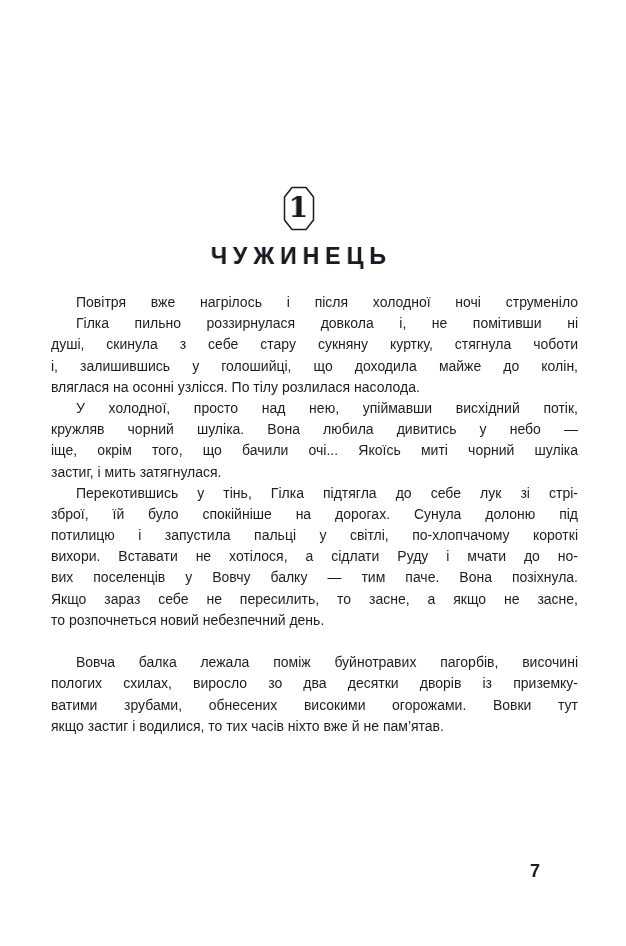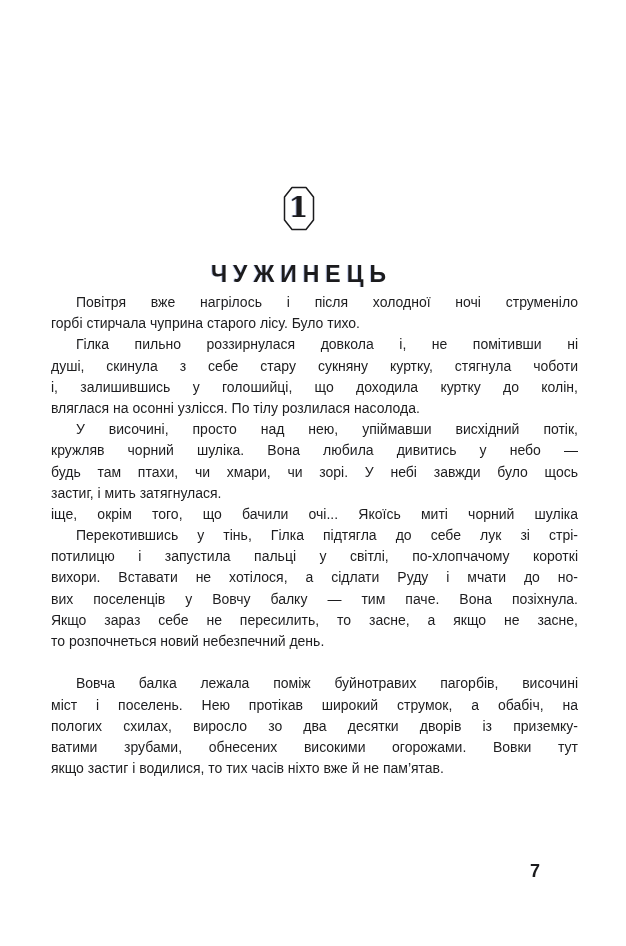--- a/index.html
+++ b/index.html
@@ -33,21 +33,21 @@
     display: flex;
     align-items: center;
     justify-content: center;
     font-family: "DejaVu Serif", serif;
     font-weight: bold;
     font-size: 28px;
     color: #1b1b1d;
     text-shadow: -1px 0 0 rgba(70, 100, 200, 0.35);
   }
   .chapter-title {
-    margin-top: 26px;
+    margin-top: 8px;
     font-family: "Liberation Sans", sans-serif;
     font-weight: bold;
     font-size: 23px;
     letter-spacing: 6px;
     padding-left: 6px; 
     color: #1b1b1d;
     text-shadow: -1px 0 0 rgba(70, 100, 200, 0.3);
   }
   
   .text-block {
@@ -92,52 +92,50 @@
       </svg>
       <div class="chapter-number">1</div>
     </div>
     <div class="chapter-title">ЧУЖИНЕЦЬ</div>
   </div>
 
   <div class="text-block">
 
     <div>
       <div class="tline first">Повітря вже нагрілось і після холодної ночі струменіло</div>
-      <div class="tline last">горбі стирчала чуприна старого лісу. Було тихо.</div>
     </div>
 
     <div>
       <div class="tline first">Гілка пильно роззирнулася довкола і, не помітивши ні</div>
       <div class="tline">душі, скинула з себе стару сукняну куртку, стягнула чоботи</div>
-      <div class="tline">і, залишившись у голошийці, що доходила куртку до колін,</div>
+      <div class="tline">і, залишившись у голошийці, що доходила майже до колін,</div>
       <div class="tline last">вляглася на осонні узлісся. По тілу розлилася насолода.</div>
     </div>
 
     <div>
-      <div class="tline first">У височині, просто над нею, упіймавши висхідний потік,</div>
+      <div class="tline first">У холодної, просто над нею, упіймавши висхідний потік,</div>
       <div class="tline">кружляв чорний шуліка. Вона любила дивитись у небо —</div>
-      <div class="tline">будь там птахи, чи хмари, чи зорі. У небі завжди було щось</div>
+      <div class="tline">іще, окрім того, що бачили очі... Якоїсь миті чорний шуліка</div>
       <div class="tline last">застиг, і мить затягнулася.</div>
-      <div class="tline">іще, окрім того, що бачили очі... Якоїсь миті чорний шуліка</div>
     </div>
 
     <div>
       <div class="tline first">Перекотившись у тінь, Гілка підтягла до себе лук зі стрі-</div>
+      <div class="tline">зброї, їй було спокійніше на дорогах. Сунула долоню під</div>
       <div class="tline">потилицю і запустила пальці у світлі, по-хлопчачому короткі</div>
       <div class="tline">вихори. Вставати не хотілося, а сідлати Руду і мчати до но-</div>
       <div class="tline">вих поселенців у Вовчу балку — тим паче. Вона позіхнула.</div>
       <div class="tline">Якщо зараз себе не пересилить, то засне, а якщо не засне,</div>
       <div class="tline last">то розпочнеться новий небезпечний день.</div>
     </div>
 
     <div class="section-break"></div>
 
     <div>
       <div class="tline first">Вовча балка лежала поміж буйнотравих пагорбів, височині</div>
-      <div class="tline">міст і поселень. Нею протікав широкий струмок, а обабіч, на</div>
       <div class="tline">пологих схилах, виросло зо два десятки дворів із приземку-</div>
       <div class="tline">ватими зрубами, обнесених високими огорожами. Вовки тут</div>
       <div class="tline last">якщо застиг і водилися, то тих часів ніхто вже й не пам’ятав.</div>
     </div>
 
   </div>
 
   <div class="folio">7</div>
 
 </div>

